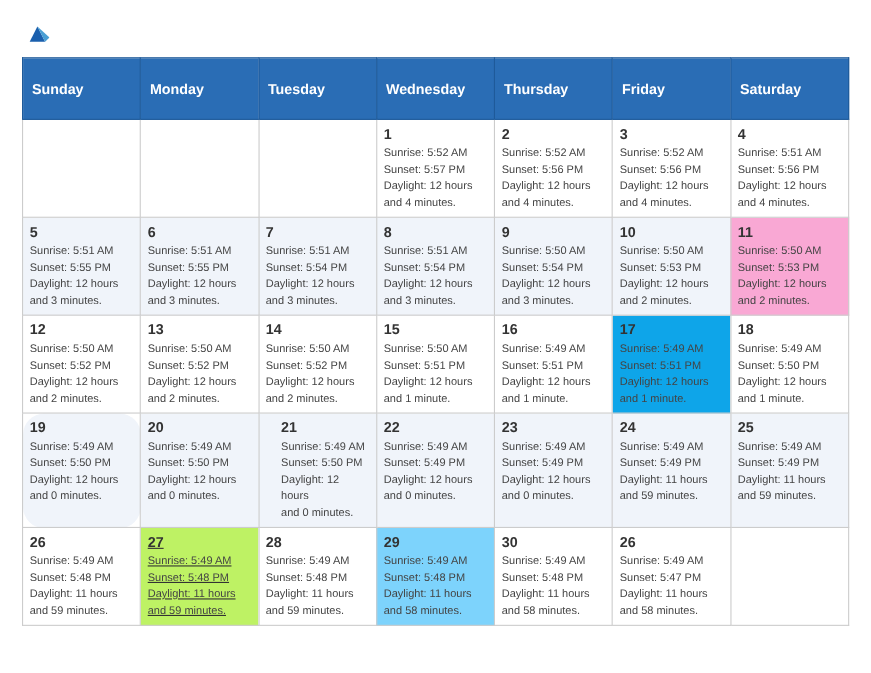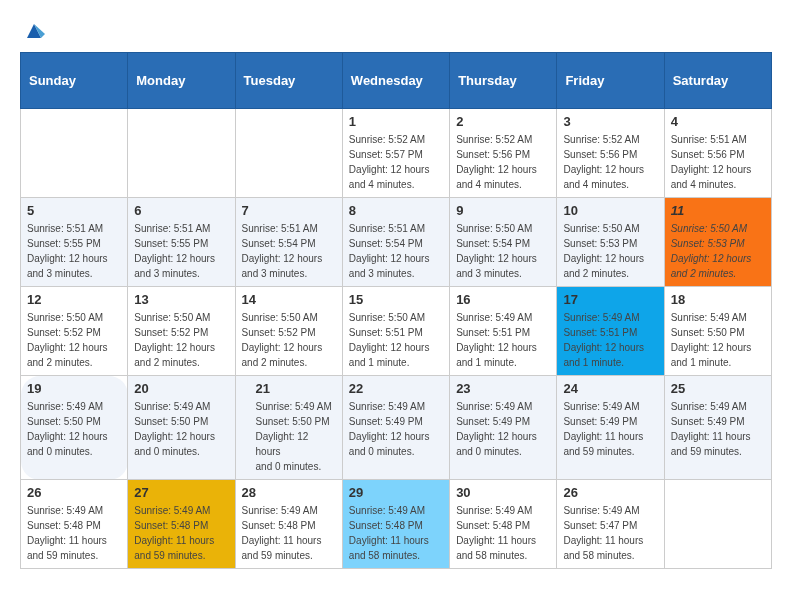--- a/index.html
+++ b/index.html
@@ -155,21 +155,21 @@
           <div class="day-info">Sunrise: 5:51 AM<br>Sunset: 5:54 PM<br>Daylight: 12 hours<br>and 3 minutes.</div>
         </td>
         <td style="background-color: rgb(240, 244, 250);">
           <span class="day-num">9</span>
           <div class="day-info">Sunrise: 5:50 AM<br>Sunset: 5:54 PM<br>Daylight: 12 hours<br>and 3 minutes.</div>
         </td>
         <td style="background-color: rgb(240, 244, 250);">
           <span class="day-num">10</span>
           <div class="day-info">Sunrise: 5:50 AM<br>Sunset: 5:53 PM<br>Daylight: 12 hours<br>and 2 minutes.</div>
         </td>
-        <td style="background-color: #f97316; font-style: italic;">
+        <td style="background-color: #f9a8d4;">
           <span class="day-num">11</span>
           <div class="day-info">Sunrise: 5:50 AM<br>Sunset: 5:53 PM<br>Daylight: 12 hours<br>and 2 minutes.</div>
         </td>
       </tr>
       <tr>
         <td style="background-color: rgb(255, 255, 255);">
           <span class="day-num">12</span>
           <div class="day-info">Sunrise: 5:50 AM<br>Sunset: 5:52 PM<br>Daylight: 12 hours<br>and 2 minutes.</div>
         </td>
         <td style="background-color: rgb(255, 255, 255);">
@@ -225,21 +225,21 @@
         <td style="background-color: rgb(240, 244, 250);">
           <span class="day-num">25</span>
           <div class="day-info">Sunrise: 5:49 AM<br>Sunset: 5:49 PM<br>Daylight: 11 hours<br>and 59 minutes.</div>
         </td>
       </tr>
       <tr>
         <td style="background-color: rgb(255, 255, 255);">
           <span class="day-num">26</span>
           <div class="day-info">Sunrise: 5:49 AM<br>Sunset: 5:48 PM<br>Daylight: 11 hours<br>and 59 minutes.</div>
         </td>
-        <td style="background-color: #eab308;">
+        <td style="background-color: #bef264; text-decoration: underline;">
           <span class="day-num">27</span>
           <div class="day-info">Sunrise: 5:49 AM<br>Sunset: 5:48 PM<br>Daylight: 11 hours<br>and 59 minutes.</div>
         </td>
         <td style="background-color: rgb(255, 255, 255);">
           <span class="day-num">28</span>
           <div class="day-info">Sunrise: 5:49 AM<br>Sunset: 5:48 PM<br>Daylight: 11 hours<br>and 59 minutes.</div>
         </td>
         <td style="background-color: #7dd3fc;">
           <span class="day-num">29</span>
           <div class="day-info">Sunrise: 5:49 AM<br>Sunset: 5:48 PM<br>Daylight: 11 hours<br>and 58 minutes.</div>

